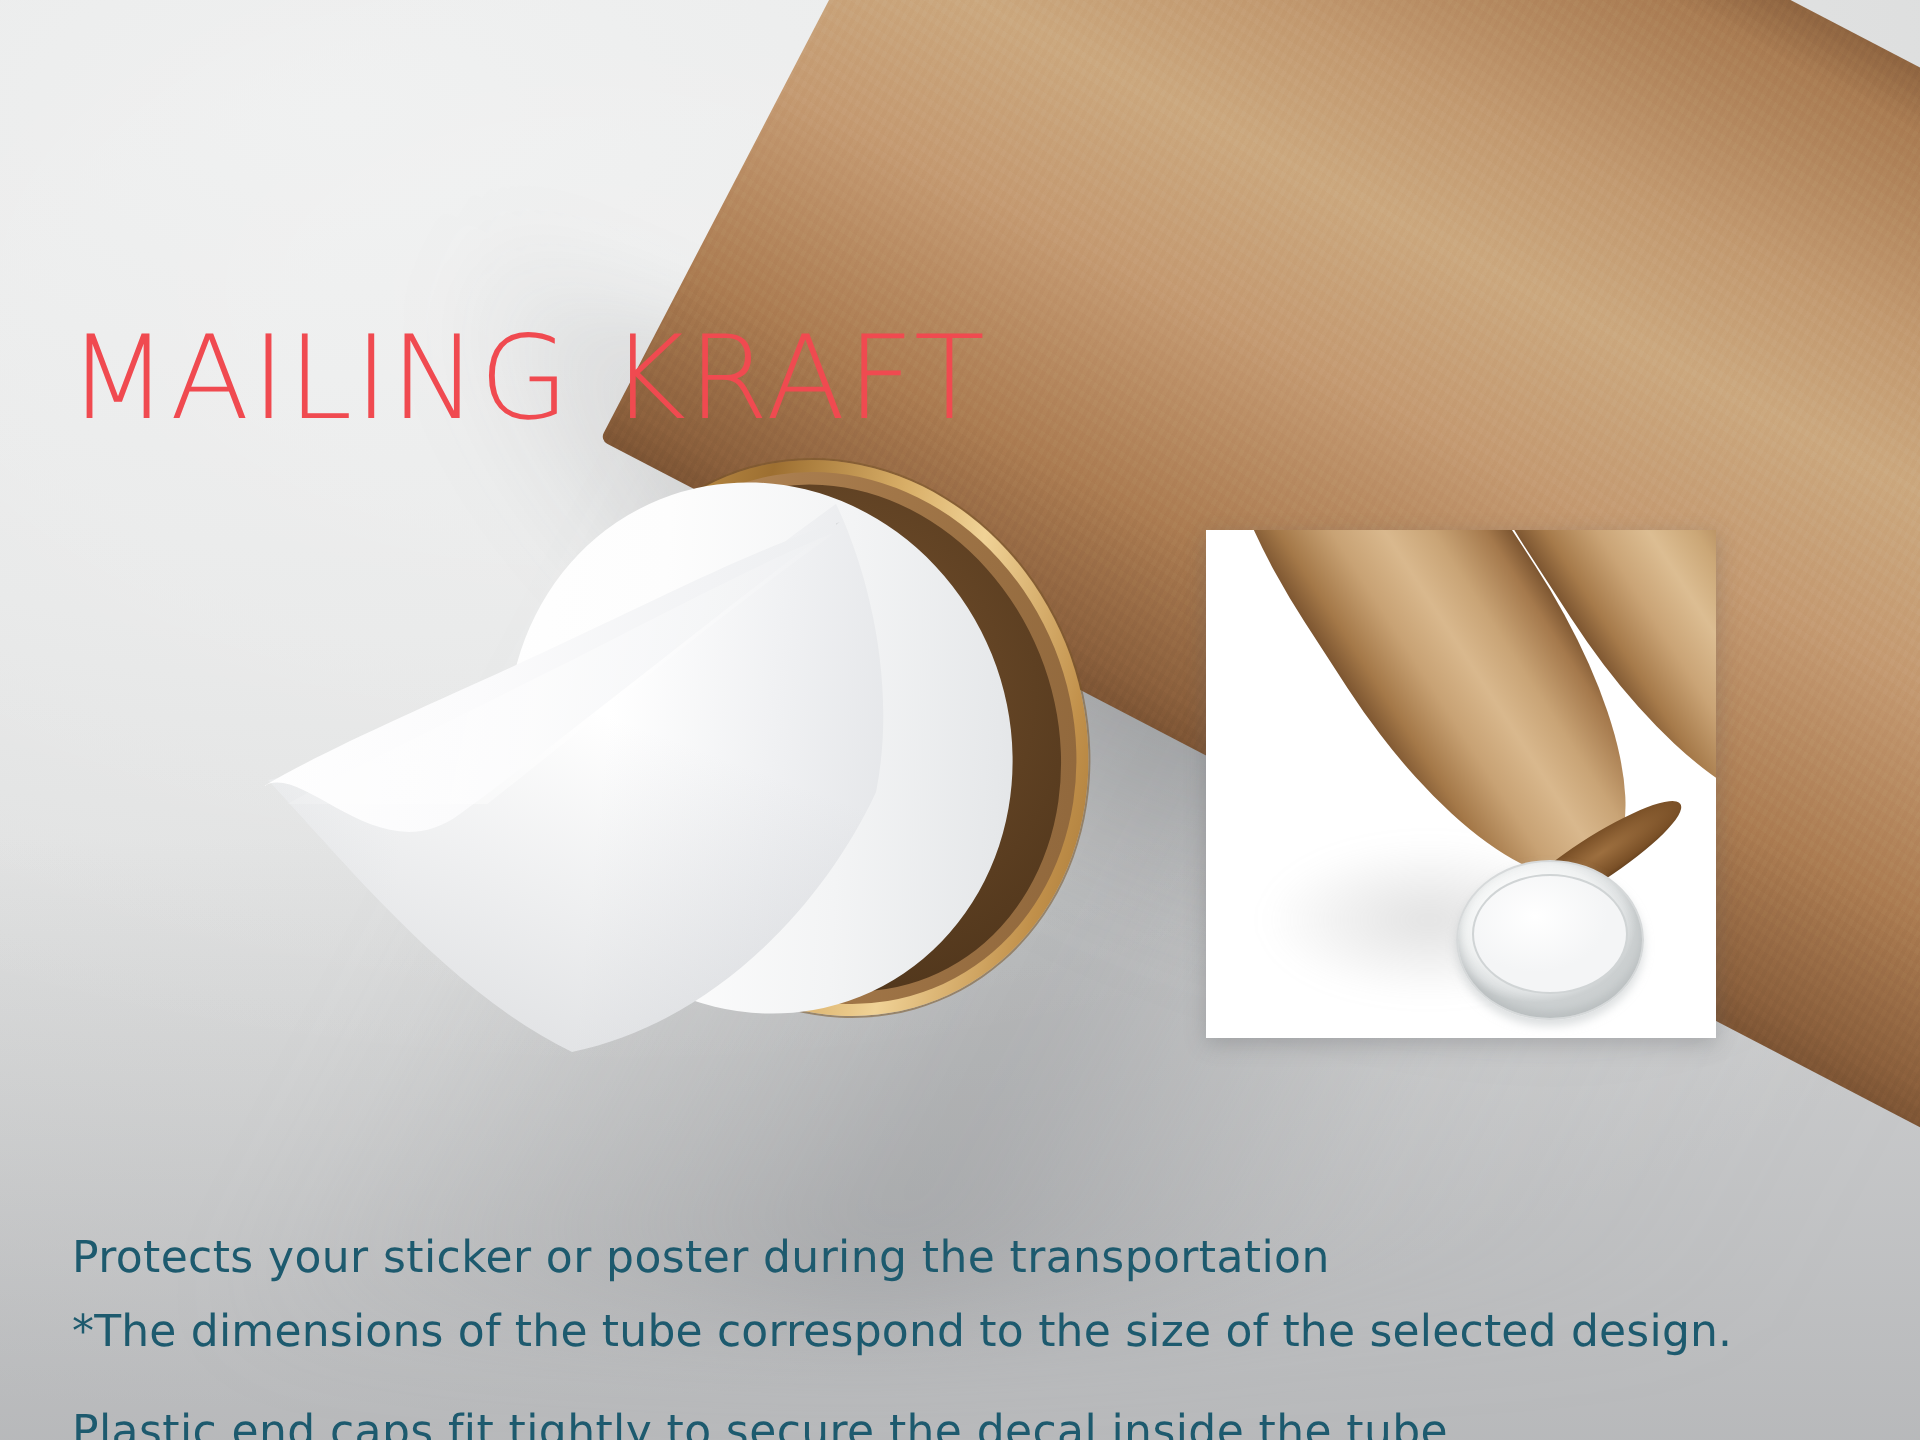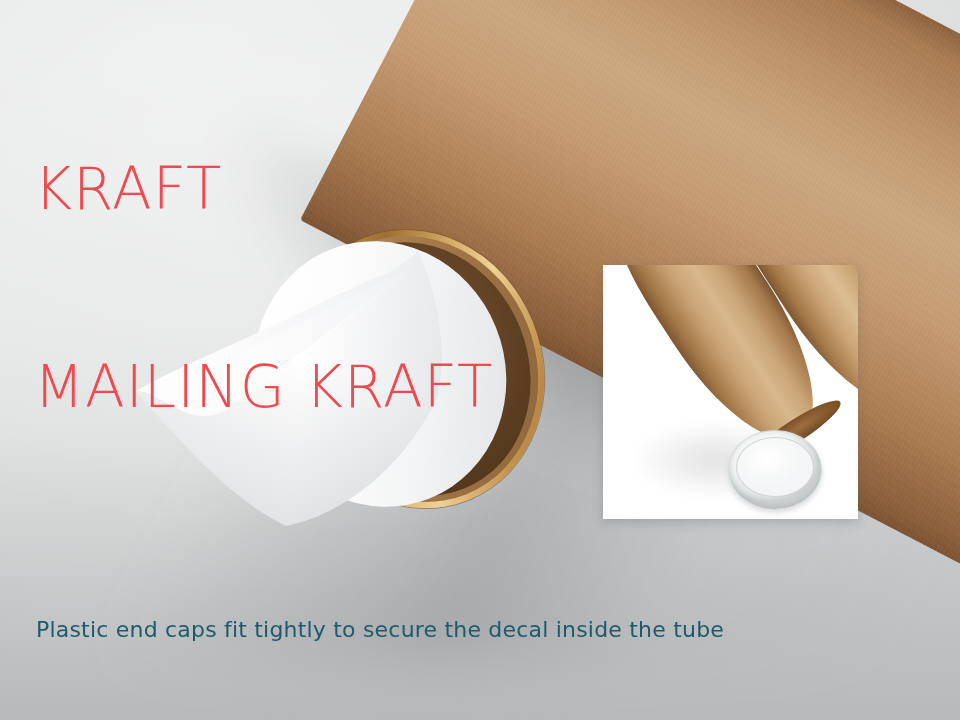--- a/index.html
+++ b/index.html
@@ -317,22 +317,23 @@
         <div class="itube-a-cap"></div>
       </div>
 
       <div class="loose-cap">
         <div class="loose-cap-lip"></div>
       </div>
     </div>
   </div>
 
   <div class="title">
-    <span class="line">KRAFT</span>
     <span class="line">MAILING KRAFT</span>
   </div>
 
   <div class="body-copy">
+    <span class="line">Protects your sticker or poster during the transportation</span>
     <span class="line">Plastic end caps fit tightly to secure the decal inside the tube</span>
   </div>
 
+  <div class="footnote">*The dimensions of the tube correspond to the size of the selected design.</div>
 
 </div>
 
 </body></html>

